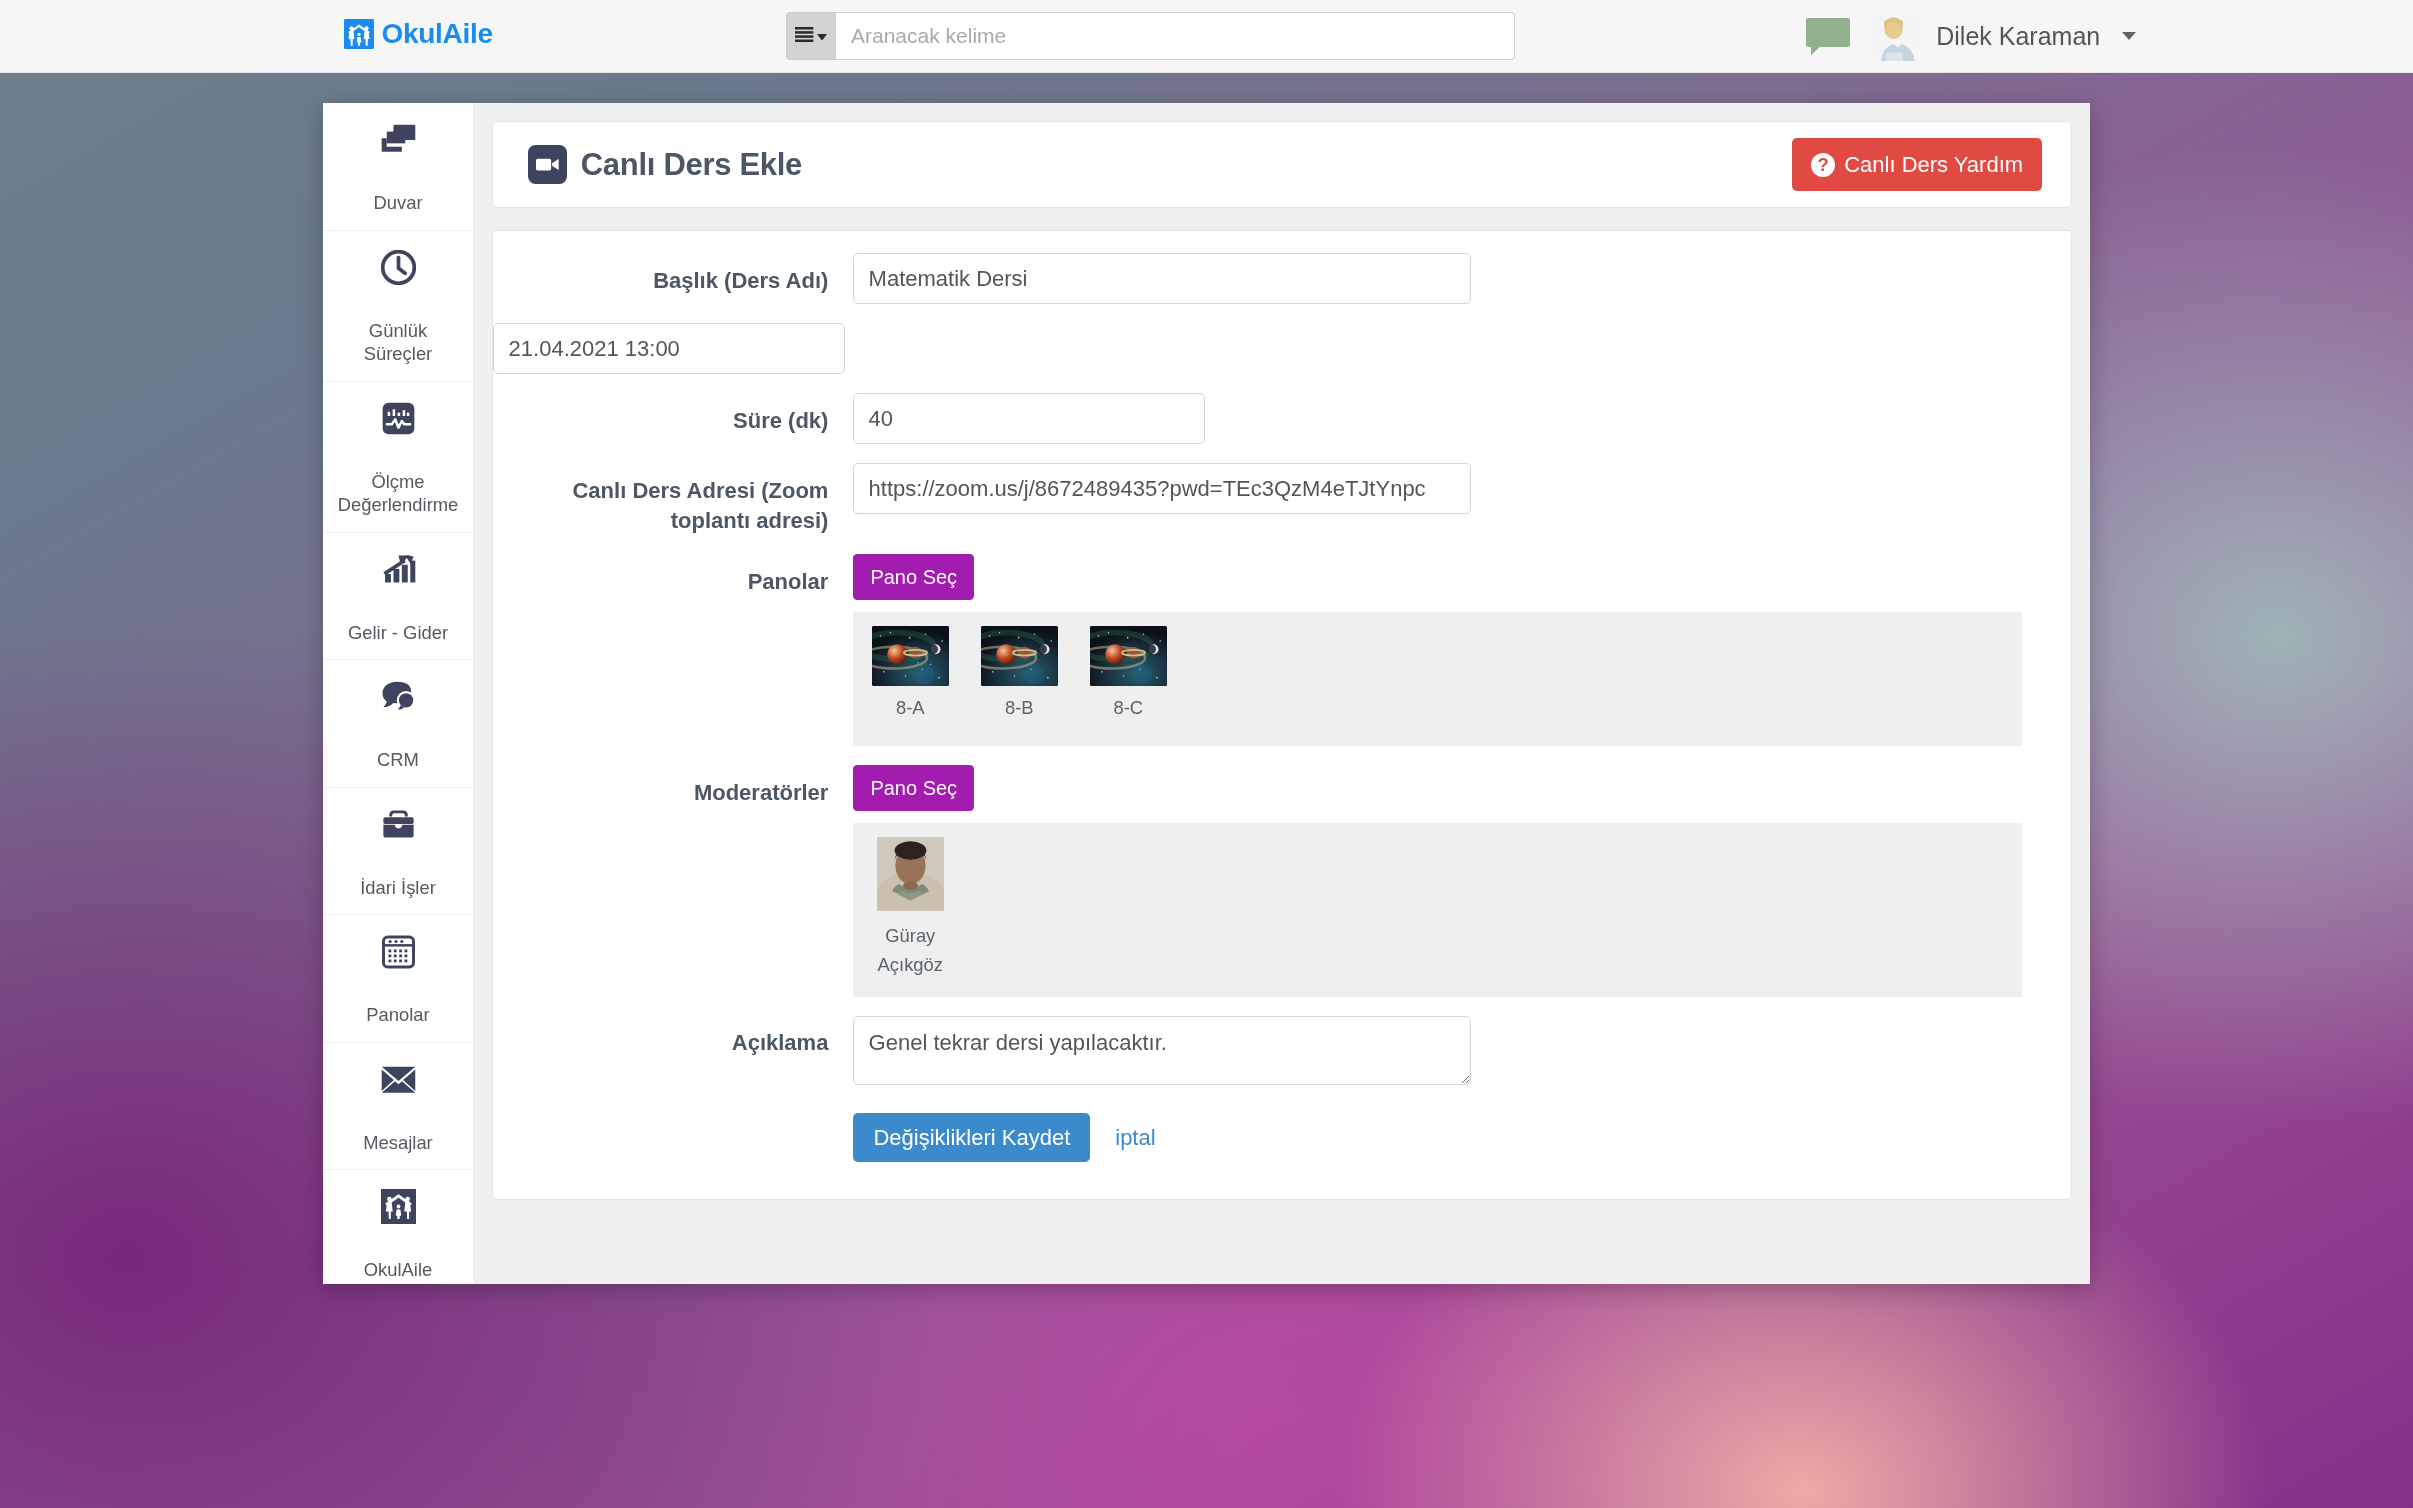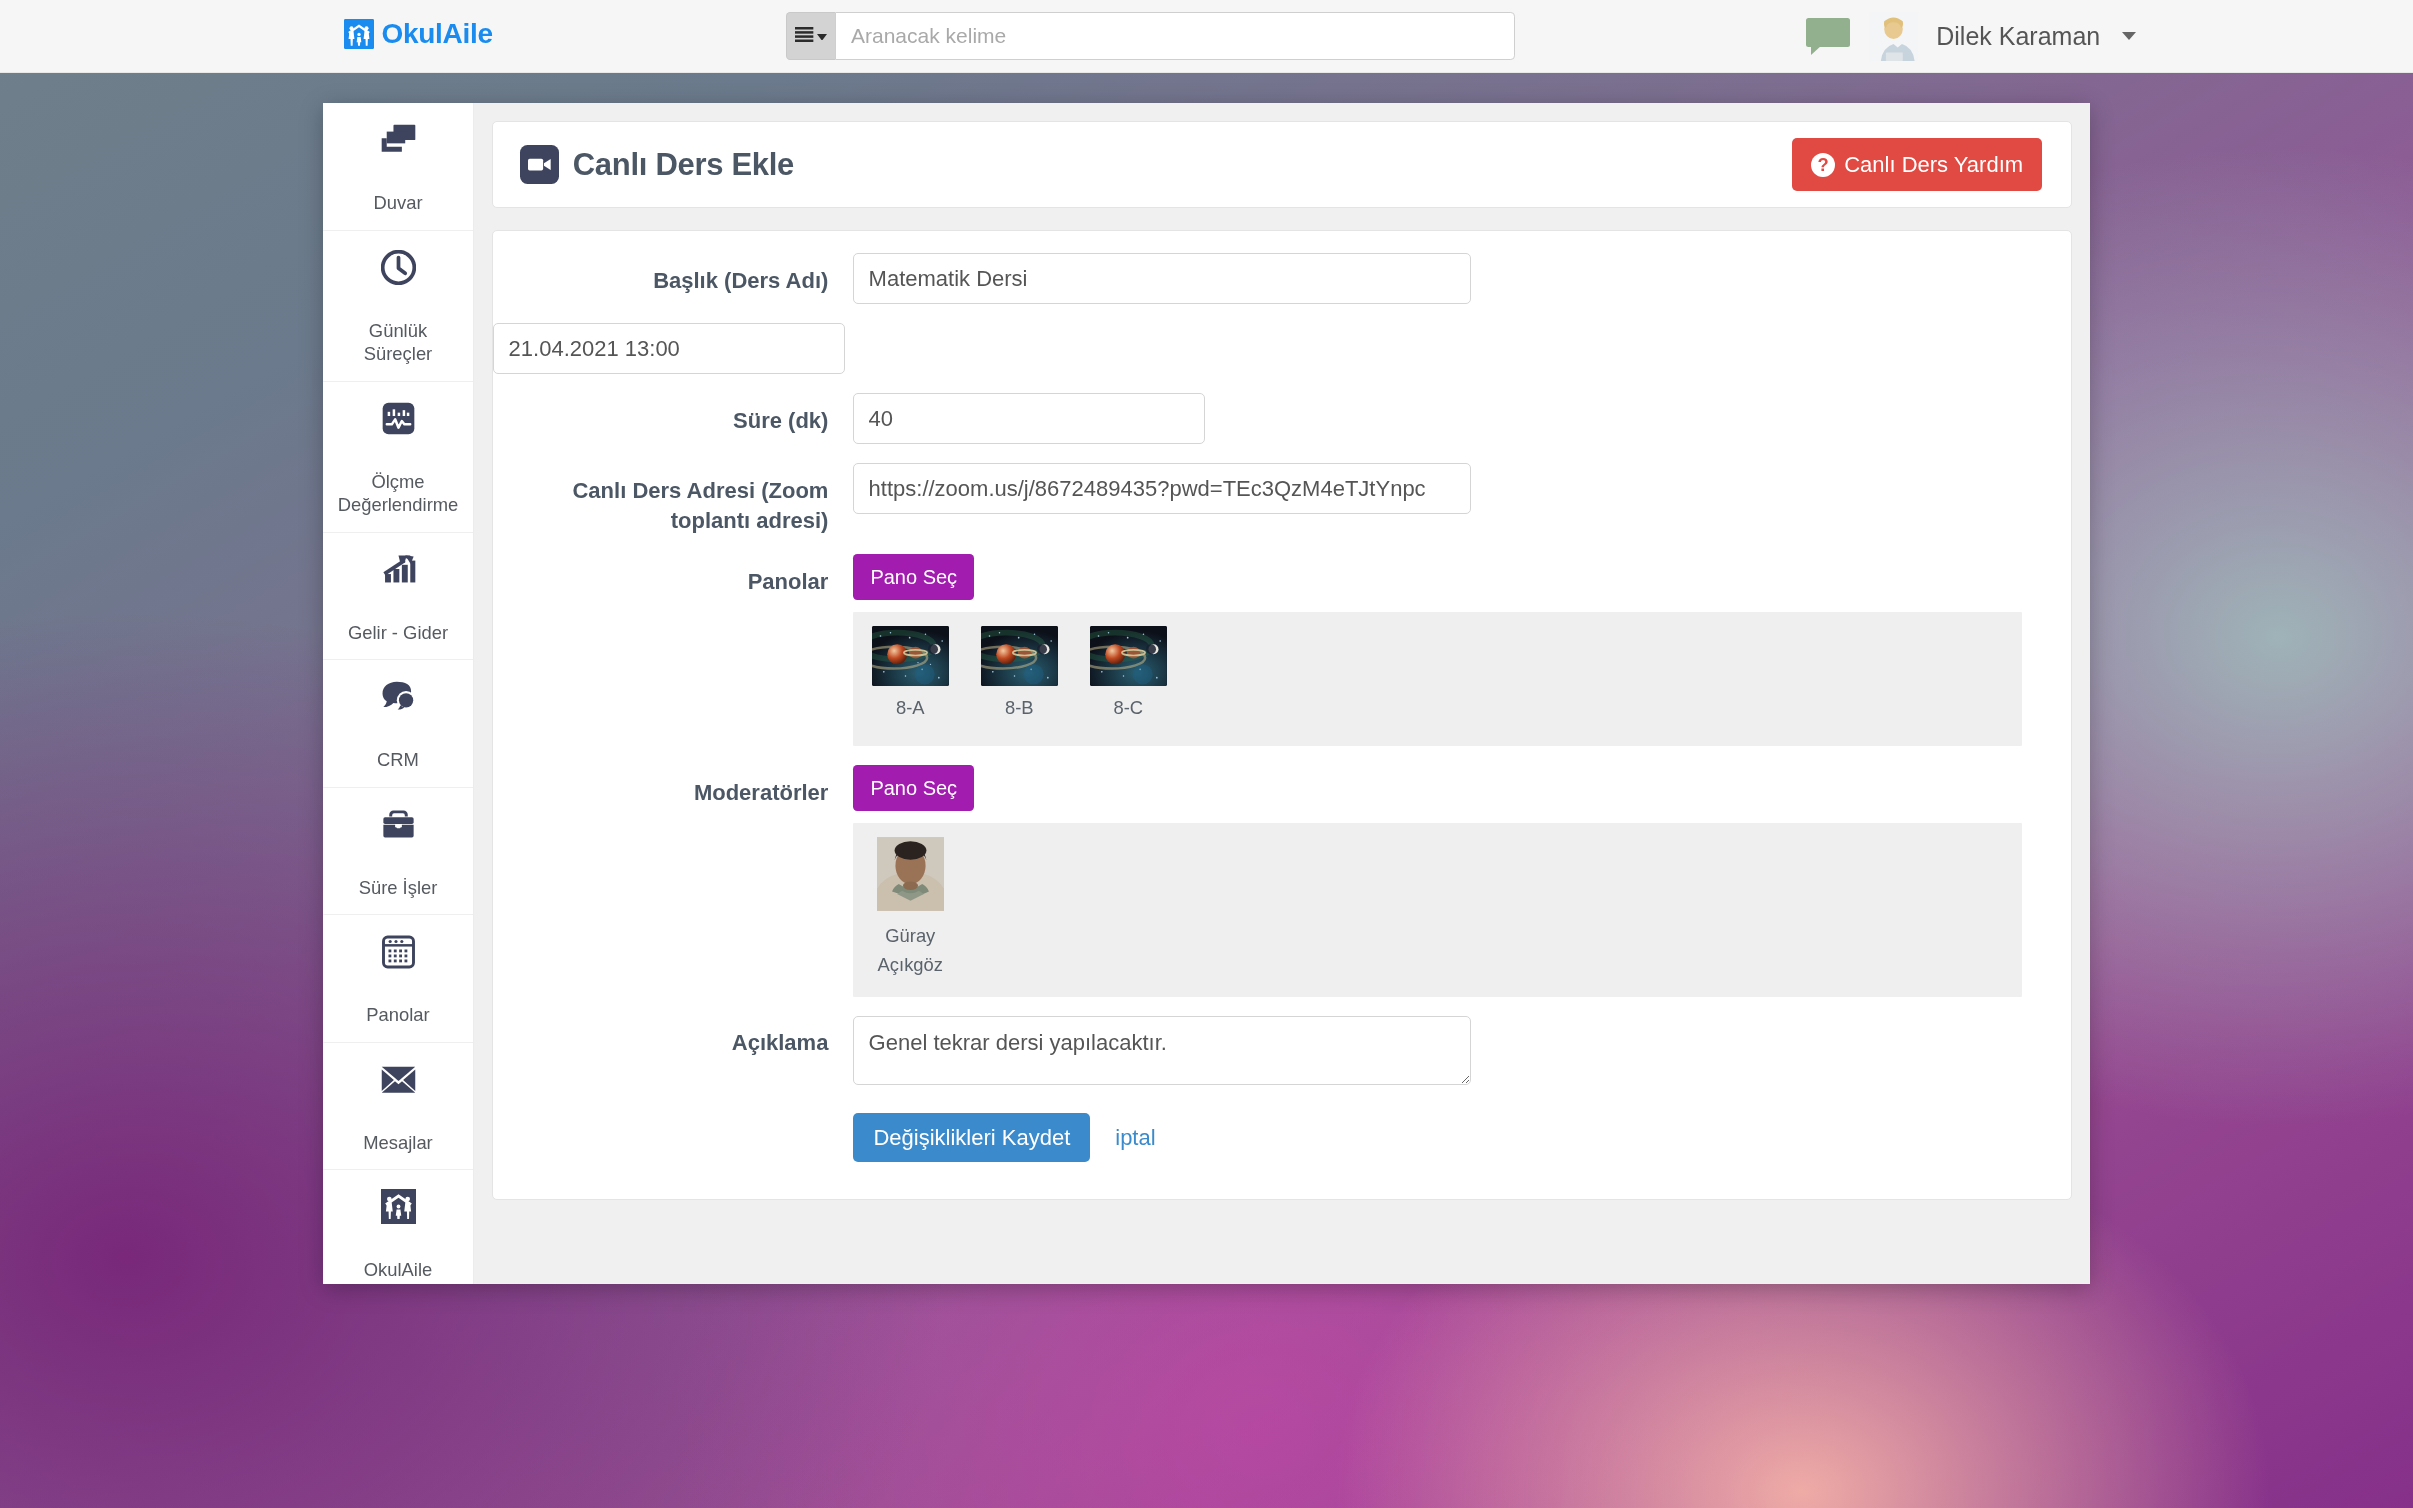--- a/index.html
+++ b/index.html
@@ -184,21 +184,21 @@
 
   #page-header {
     height: 87px;
     display: flex;
     align-items: center;
     justify-content: space-between;
     padding: 0 28.5px 0 27px;
     margin-bottom: 22px;
   }
   #page-title-group {
-    display: flex; align-items: center; gap: 13.4px;
+    display: flex; align-items: center; gap: 13.4px; margin-left: 8px;
   }
   #title-icon {
     width: 39px; height: 39px;
     background: #3f445e;
     border-radius: 7.5px;
     display: flex; align-items: center; justify-content: center;
     flex: none;
   }
   #page-title {
     font-size: 31px;
@@ -475,21 +475,21 @@
 
     <div class="nav-item">
       <div class="nav-icon">
         <svg width="37" height="34" viewBox="0 0 44 40" fill="#3f445e">
           <path d="M16 4h12a5 5 0 0 1 5 5v2h-3.5V9.5A2.2 2.2 0 0 0 27.3 7.3H16.7A2.2 2.2 0 0 0 14.5 9.5V11H11V9a5 5 0 0 1 5-5z"></path>
           <rect x="4" y="12" width="36" height="8" rx="2"></rect>
           <path d="M4 21h14v3h8v-3h14v13a2 2 0 0 1-2 2H6a2 2 0 0 1-2-2z"></path>
           <rect x="19.5" y="20" width="5" height="5" rx="1" fill="#fff"></rect>
         </svg>
       </div>
-      <div class="nav-label">Süre İşler</div>
+      <div class="nav-label">İdari İşler</div>
     </div>
 
     <div class="nav-item">
       <div class="nav-icon">
         <svg width="35" height="34" viewBox="0 0 42 40">
           <rect x="3" y="2" width="36" height="36" rx="5" fill="none" stroke="#3f445e" stroke-width="3.5"></rect>
           <line x1="3" y1="12" x2="39" y2="12" stroke="#3f445e" stroke-width="3"></line>
           <g fill="#3f445e">
             <circle cx="11" cy="7.4" r="1.9"></circle>
               <circle cx="18" cy="7.4" r="1.9"></circle>

